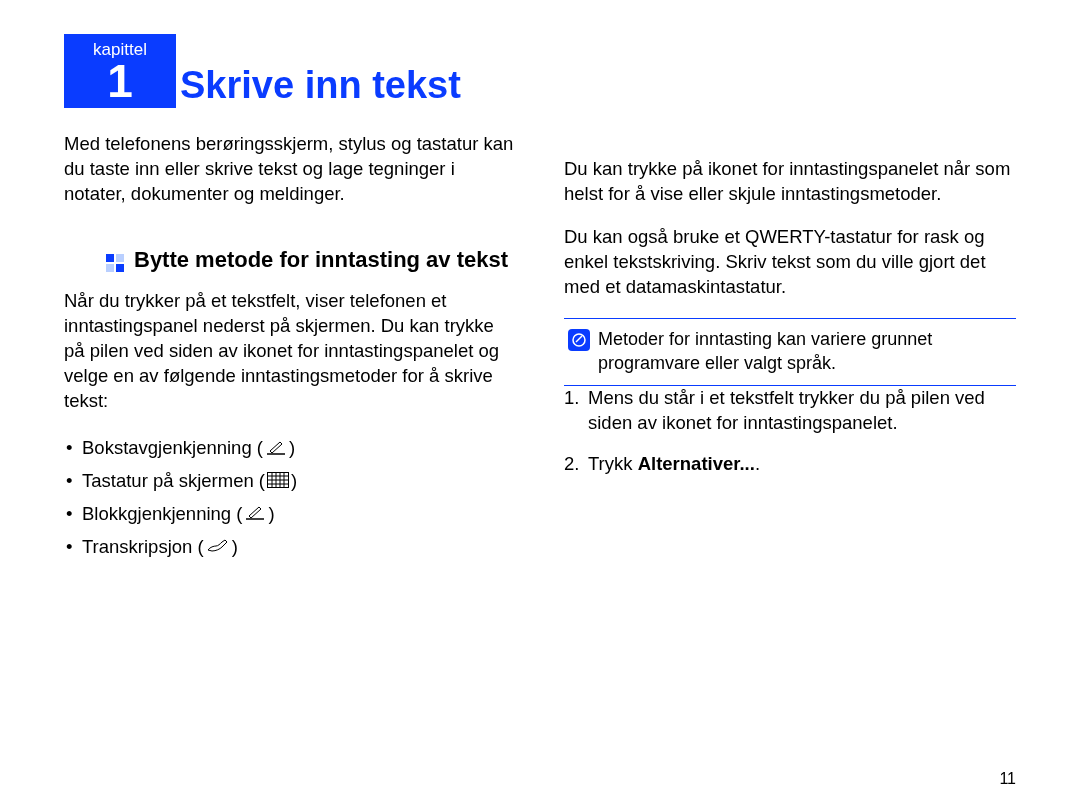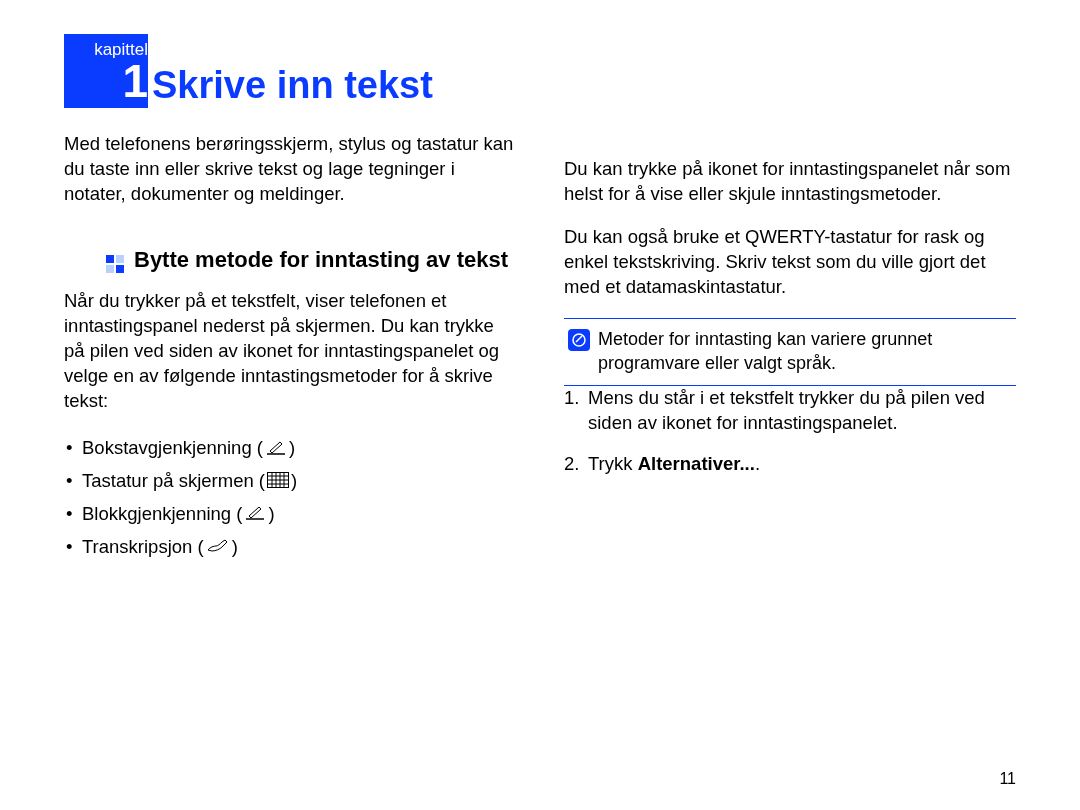--- a/index.html
+++ b/index.html
@@ -22,22 +22,22 @@
     min-width: 0;
   }
   .chapter-block {
     display: flex;
     align-items: flex-end;
     margin-bottom: 24px;
   }
   .chapter-badge {
     background: #0a3cff;
     color: #fff;
-    width: 84px;
-    text-align: right;
+    width: 112px;
+    text-align: center;
     padding: 6px 0 4px 0;
   }
   .chapter-badge .label {
     font-size: 17px;
   }
   .chapter-badge .num {
     font-size: 46px;
     line-height: 1;
     font-weight: bold;
     margin-top: -2px;
@@ -51,21 +51,21 @@
     padding-bottom: 4px;
   }
   p.body {
     font-size: 18.5px;
     line-height: 1.35;
     margin: 16px 0 18px 0;
     color: #000;
   }
   .section-head {
     display: flex;
-    align-items: flex-end;
+    align-items: center;
     margin: 40px 0 12px 0;
     padding-left: 42px;
   }
   .section-icon {
     width: 18px;
     height: 18px;
     display: grid;
     grid-template-columns: 1fr 1fr;
     grid-template-rows: 1fr 1fr;
     gap: 2px;

